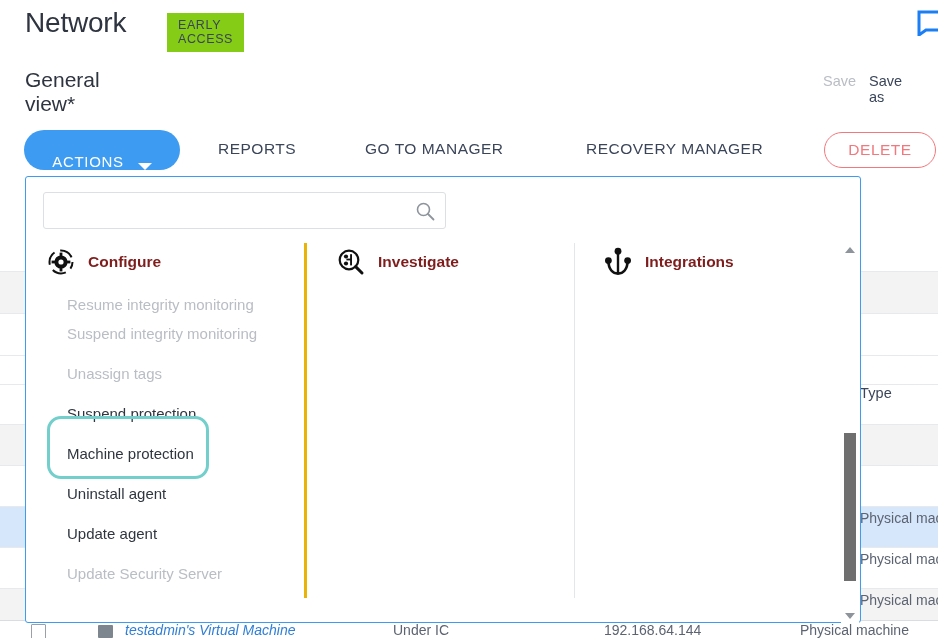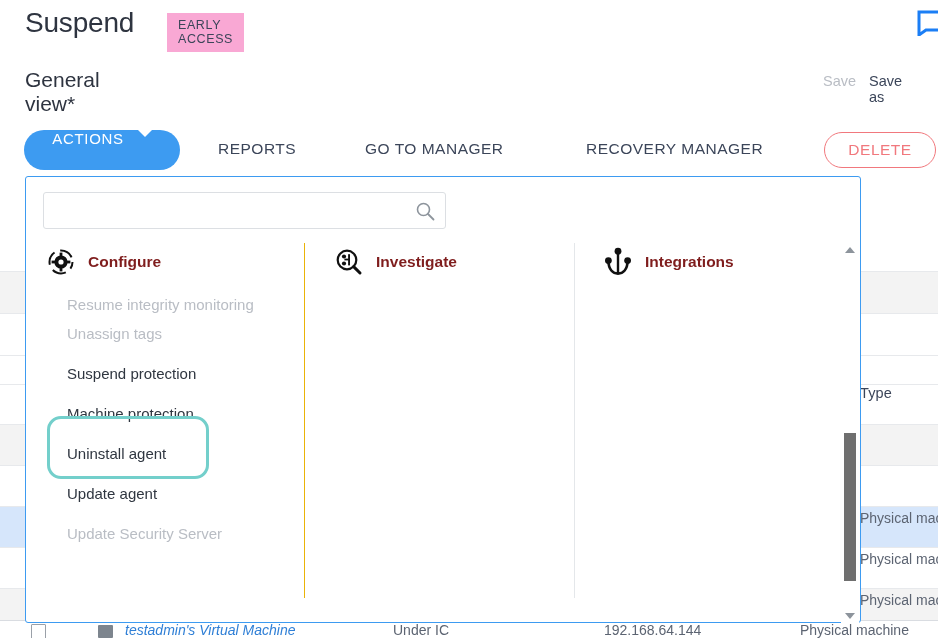--- a/index.html
+++ b/index.html
@@ -89,21 +89,21 @@
   
   .page-head { position: absolute; left: 0; top: 0; z-index: 5; }
 
   .title {
     position: absolute; left: 25px; top: 7px;
     font-size: 28px; color: #2e3440;
     font-weight: 400; letter-spacing: -.2px;
   }
   .badge {
     position: absolute; left: 167px; top: 13px;
-    background: #f9a8d4; color: #3b4559;
+    background: #84cc16; color: #3b4559;
     font-size: 12.5px; letter-spacing: .6px;
     padding: 5px 11px 6px 11px;
   }
   .bookmark-icon {
     position: absolute; left: 917px; top: 10px;
     width: 30px; height: 26px;
     z-index: 6;
   }
   .subtitle {
     position: absolute; left: 25px; top: 68px;
@@ -117,21 +117,21 @@
   #saveAsBtn { left: 869px; color: #3b4559; }
 
   
   .actions-btn {
     position: absolute; left: 24px; top: 130px;
     width: 156px; height: 40px;
     border-radius: 20px;
     background: #3d9bf1;
     color: #ffffff;
     font-size: 15px; letter-spacing: .7px;
-    display: flex; align-items: flex-start; justify-content: center;
+    display: flex; align-items: flex-end; justify-content: center;
     cursor: pointer; border: none;
   }
   .actions-btn .caret {
     margin-left: 14px;
     width: 0; height: 0;
     border-left: 7px solid transparent;
     border-right: 7px solid transparent;
     border-top: 7px solid #ffffff;
   }
   .tab {
@@ -184,21 +184,21 @@
     position: absolute; right: 10px; top: 8px;
     width: 20px; height: 20px;
   }
 
   
   .col {
     position: absolute; top: 66px;
     height: 355px;
   }
   #colConfigure    { left: 1px;   width: 277px; }
-  #colInvestigate  { left: 278px; width: 270px; border-left: 1px solid #eab308; }
+  #colInvestigate  { left: 278px; width: 270px; border-left: 3px solid #eab308; }
   #colIntegrations { left: 548px; width: 272px; border-left: 1px solid #e4e7ea; }
 
   .col-head {
     position: absolute; left: 0; top: 0;
     height: 38px;
     display: flex; align-items: center;
   }
   #colConfigure    .col-head { left: 19px; }
   #colInvestigate  .col-head { left: 29px; }
   #colIntegrations .col-head { left: 28px; }
@@ -286,21 +286,21 @@
   <div class="bottom-row">
     <div class="chk"></div>
     <div class="ico"></div>
     <div class="name">testadmin's Virtual Machine</div>
     <div class="c2">Under IC</div>
     <div class="c3">192.168.64.144</div>
     <div class="c4">Physical machine</div>
   </div>
 
   <div class="page-head">
-    <div class="title">Suspend</div>
+    <div class="title">Network</div>
     <div class="badge">EARLY ACCESS</div>
     <div class="subtitle">General view*</div>
     <div class="save-link" id="saveBtn">Save</div>
     <div class="save-link" id="saveAsBtn">Save as</div>
   </div>
 
   <div class="bookmark-icon">
     <svg width="30" height="26" viewBox="0 0 30 26">
       <path d="M2 2 H28 V20 H9 L2 25 Z" fill="none" stroke="#1b7ef5" stroke-width="3"></path>
     </svg>
@@ -339,20 +339,21 @@
               <rect x="12.6" y="19.4" width="2.8" height="4"></rect>
               <rect x="4.6" y="12.6" width="4" height="2.8"></rect>
               <rect x="19.4" y="12.6" width="4" height="2.8"></rect>
             </g>
           </svg>
         </span>
         <span class="htxt">Configure</span>
       </div>
       <div class="menu-list">
         <div class="menu-item clip-top disabled">Resume integrity monitoring</div>
+        <div class="menu-item disabled">Suspend integrity monitoring</div>
         <div class="menu-item disabled">Unassign tags</div>
         <div class="menu-item">Suspend protection</div>
         <div class="menu-item">Machine protection</div>
         <div class="menu-item">Uninstall agent</div>
         <div class="menu-item">Update agent</div>
         <div class="menu-item disabled">Update Security Server</div>
       </div>
     </div>
 
     <div class="col" id="colInvestigate">

